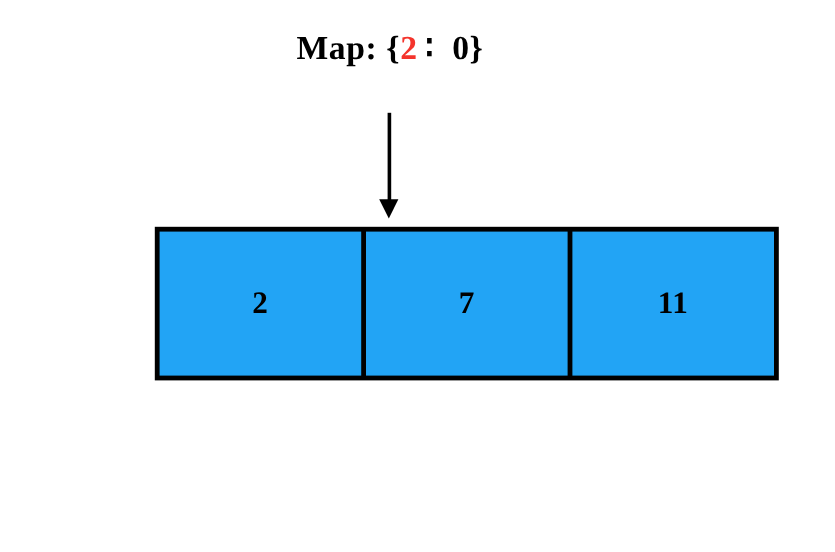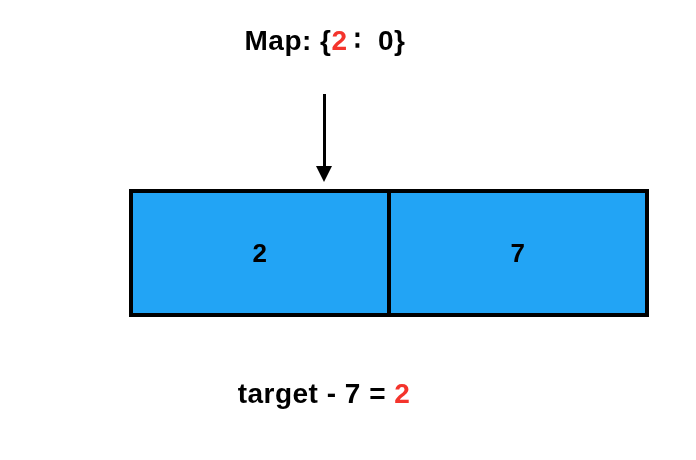--- a/index.html
+++ b/index.html
@@ -5,21 +5,21 @@
   html, body {
     margin: 0;
     padding: 0;
     background: #ffffff;
   }
   .canvas {
     position: relative;
     width: 696px;
     height: 460px;
     background: var(--background, #ffffff);
-    font-family: Liberation Sans, sans-serif;
+    font-family: Liberation Serif, serif;
     font-weight: 700;
     color: var(--line-black, #000000);
     overflow: hidden;
   }
   .map-label {
     position: absolute;
     left: 325px;
     top: 26px;
     transform: translateX(-50%);
     font-size: 28px;
@@ -97,17 +97,19 @@
     <div class="arrow-head"></div>
   </div>
 
   <div class="array">
     <div class="cell">
         <span>2</span>
       </div>
     <div class="cell">
         <span>7</span>
       </div>
+    <div class="cell">
+        <span>11</span>
+      </div>
   </div>
 
-  <div class="equation"><span>target - 7 = </span><span class="red">2</span></div>
 
 </div>
 
 </body></html>

